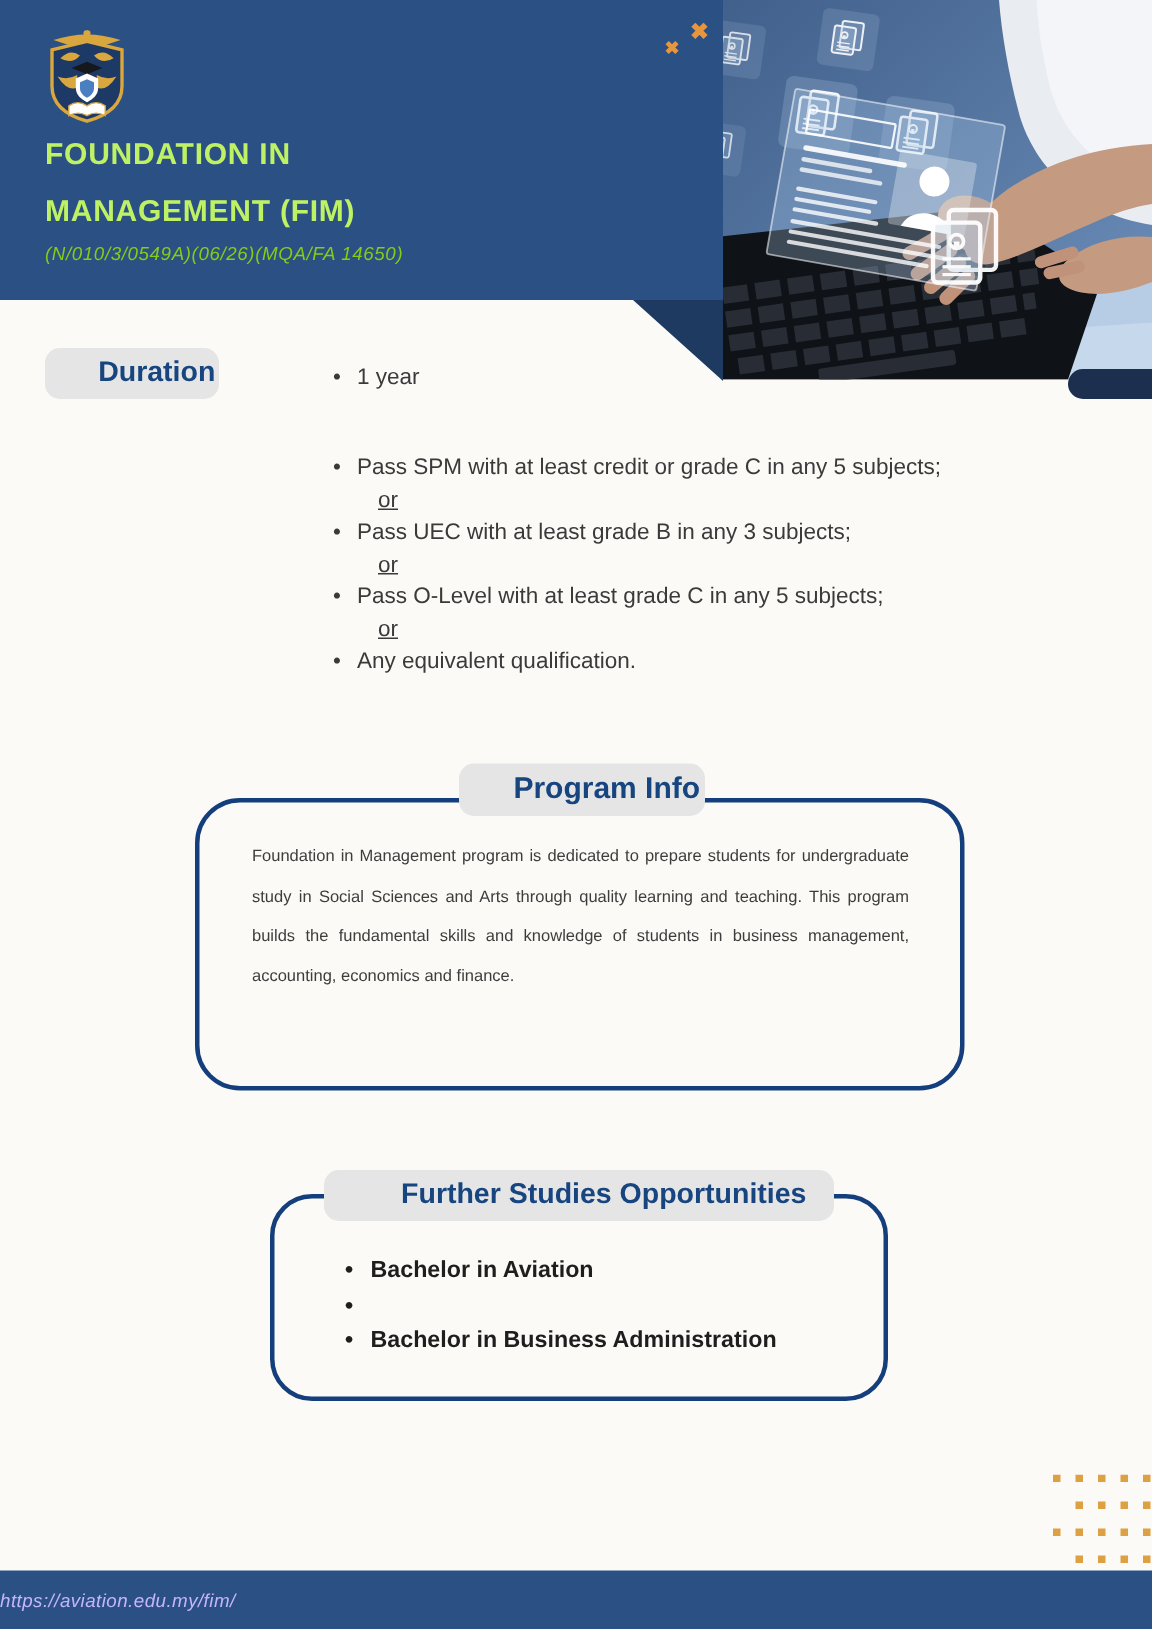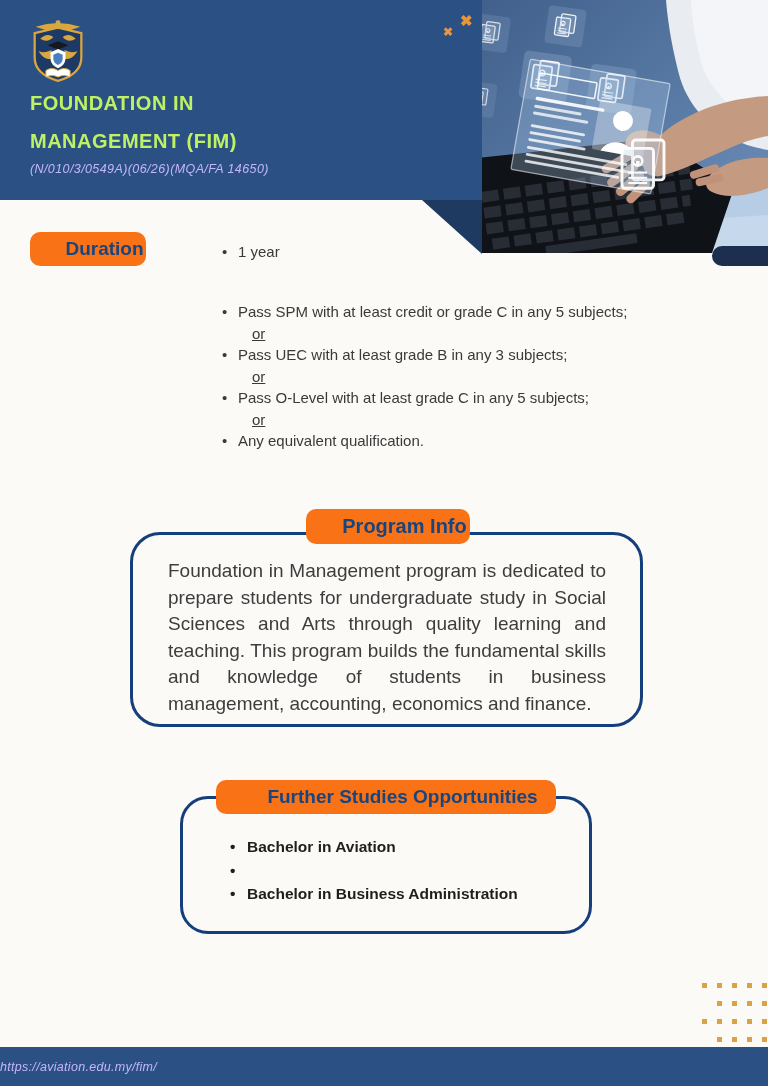--- a/index.html
+++ b/index.html
@@ -32,34 +32,34 @@
   }
   .logo-text .of { font-style: italic; text-transform: lowercase; font-size: 10.5px; }
 
   .page-title {
     position: absolute; left: 30px; top: 84px; width: 440px;
     color: #bef264; font-size: 20px; font-weight: 800;
     line-height: 38px; letter-spacing: .5px;
   }
   .accreditation-code {
     position: absolute; left: 30px; top: 162px;
-    color: #c4b5fd; font-style: italic; font-size: 12.5px; letter-spacing: .4px; text-align: center;
+    color: #84cc16; font-style: italic; font-size: 12.5px; letter-spacing: .4px; text-align: center;
   }
 
   .x-marks { position: absolute; left: 438px; top: 8px; width: 44px; height: 40px; color: #E8963E; }
   .x-marks .x1 { position: absolute; left: 22px; top: 4px;  font-size: 15px; font-weight: bold; }
   .x-marks .x2 { position: absolute; left: 5px;  top: 17px; font-size: 12px; font-weight: bold; }
 
   
   .hero { position: absolute; left: 482px; top: 0; width: 286px; height: 253px; }
   .hero svg { display: block; width: 100%; height: 100%; }
 
   
   .section-pill {
-    position: absolute; background: #f97316; border-radius: 10px;
+    position: absolute; background: #e5e5e5; border-radius: 10px;
     color: #17457F; font-weight: bold;
     display: flex; align-items: center; justify-content: center;
     z-index: 3;
     padding-left: 33px;
   }
   .pill-duration      { left: 30px;  top: 232px; width: 116px; height: 34px; font-size: 19px; }
   .pill-requirements  { left: 30px;  top: 298px; width: 158px; height: 34px; font-size: 19px; }
   .pill-program-info  { left: 295px; top: 509px; width: 164px; height: 35px; font-size: 20px; margin-left: 11px; }
   .pill-further       { left: 216px; top: 780px; width: 340px; height: 34px; font-size: 19px; }
 
@@ -77,21 +77,21 @@
   li { display: flex; }
   .req-or { margin-left: 14px; text-decoration: underline; }
 
   
   .outline-box { position: absolute; border: 3px solid #153F7C; background: transparent; }
   .box-program { left: 130px; top: 532px; width: 513px; height: 195px; border-radius: 30px; }
   .box-further { left: 180px; top: 796px; width: 412px; height: 138px; border-radius: 28px; }
 
   .program-body {
     position: absolute; left: 168px; top: 558px; width: 438px;
-    font-size: 19px; line-height: 26.5px; color: #3D3D3D;
+    font-size: 11px; line-height: 26.5px; color: #3D3D3D;
     text-align: justify; z-index: 2;
   }
   .further-list {
     position: absolute; left: 230px; top: 835px; width: 340px;
     font-size: 15.5px; font-weight: bold; color: #1E1E1E; line-height: 23.5px;
     z-index: 2;
   }
   .further-list .bullet { width: 17px; }
 
   

